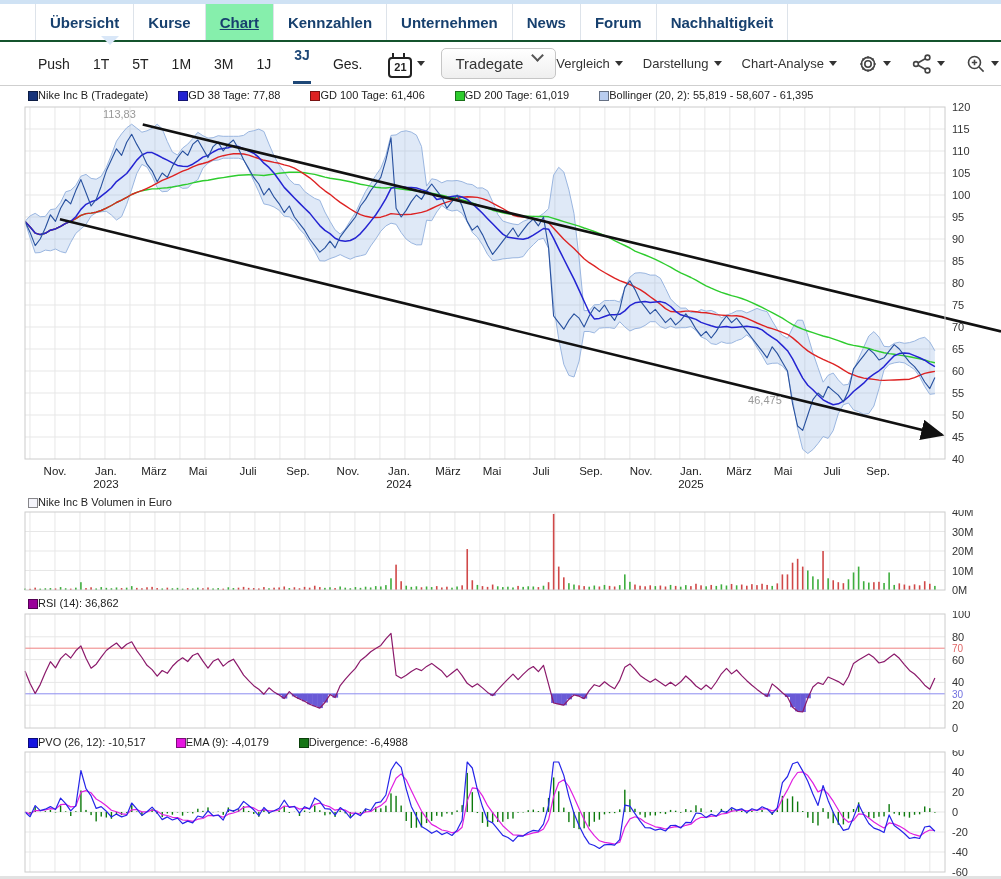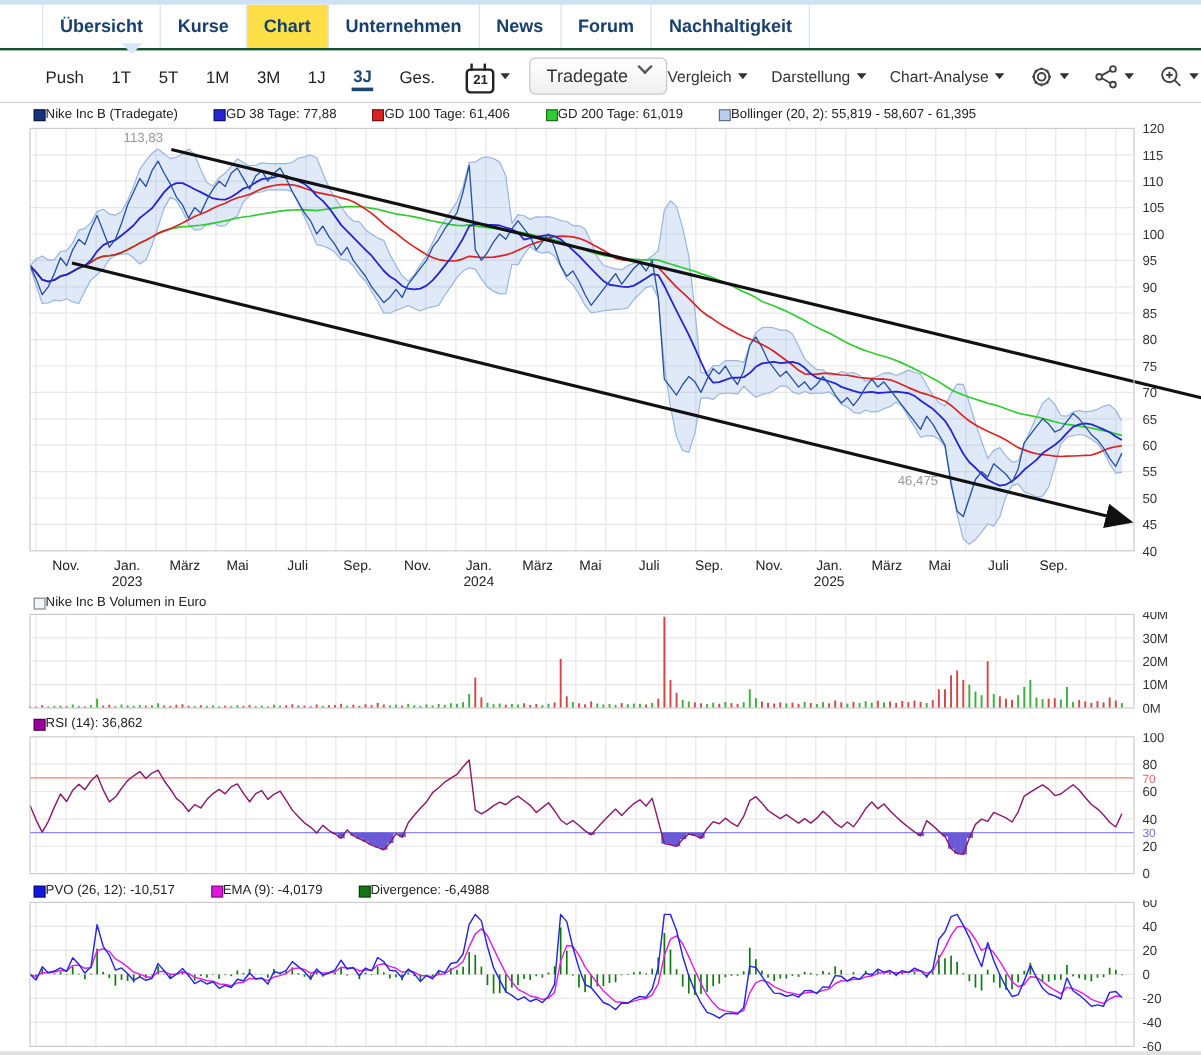--- a/index.html
+++ b/index.html
@@ -1,27 +1,27 @@
 <!DOCTYPE html>
 <html><head>
 <meta charset="utf-8">
 <style>
   html,body{margin:0;padding:0;background:#fff;}
   body{width:1001px;font-family:"Liberation Sans","DejaVu Sans",sans-serif;color:#222;}
   .topstrip{height:4px;background:#cfe2f4;}
   .nav{display:flex;align-items:stretch;height:36px;border-bottom:2px solid #14532d;padding-left:35px;position:relative;background:#fff;}
   .tab{display:flex;align-items:center;padding:0 14px;font-size:15px;font-weight:bold;color:#17406e;border-right:1px solid #dde3ea;cursor:pointer;white-space:nowrap;}
   .tab:first-child{border-left:1px solid #dde3ea;}
-  .tab.active{background:#fde047;}
+  .tab.active{background:#86efac;text-decoration:underline;}
   .tab-pointer{position:absolute;left:101px;top:36px;width:0;height:0;border-left:9px solid transparent;border-right:9px solid transparent;border-top:9px solid #d9e7f8;z-index:5;}
   .toolbar{display:flex;align-items:center;height:43px;border-bottom:1px solid #cfcfcf;padding:0 12px 0 38px;font-size:14px;color:#222;background:#fff;}
   .push{margin-right:22px;cursor:pointer;}
   .ranges{display:flex;gap:21px;align-items:center;}
   .range{cursor:pointer;padding:4px 1px;}
-  .range.active{color:#1d4777;font-weight:bold;border-bottom:3px solid #1d4777;padding-bottom:2px;}
+  .range.active{color:#1d4777;font-weight:bold;border-bottom:3px solid #1d4777;padding-bottom:18px;}
   .calwrap{display:flex;align-items:center;gap:6px;margin-left:24px;cursor:pointer;}
   .calicon{position:relative;width:24px;height:22px;}
   .calicon .calbox{position:absolute;left:1px;top:4px;width:20px;height:17px;border:2px solid #222;border-radius:4px;font-size:11px;font-weight:bold;display:flex;align-items:center;justify-content:center;}
   .calicon .tick{position:absolute;top:0;width:2px;height:6px;background:#222;}
   .caret{width:0;height:0;border-left:4px solid transparent;border-right:4px solid transparent;border-top:5px solid #333;display:inline-block;}
   .tg-btn{display:flex;align-items:flex-start;gap:10px;border:1px solid #c6c6c6;border-radius:5px;padding:6px 13px;background:linear-gradient(#ffffff,#efefef);font-size:15px;color:#333;margin-left:16px;cursor:pointer;}
   .chev{width:7px;height:7px;border-right:2px solid #555;border-bottom:2px solid #555;transform:rotate(45deg);margin-top:-4px;}
   .tb-right{margin-left:auto;display:flex;gap:20px;}
   .menu-item{display:flex;align-items:center;gap:5px;font-size:13px;color:#333;cursor:pointer;white-space:nowrap;}
   .icon-btn{display:flex;align-items:center;gap:4px;cursor:pointer;color:#444;}
@@ -35,20 +35,21 @@
 </head>
 <body>
 
 <div class="topstrip"></div>
 
 <div class="nav">
 
 <div class="tab">Übersicht</div>
     <div class="tab">Kurse</div>
     <div class="tab active">Chart</div>
+    <div class="tab">Kennzahlen</div>
     <div class="tab">Unternehmen</div>
     <div class="tab">News</div>
     <div class="tab">Forum</div>
     <div class="tab">Nachhaltigkeit</div>
   </div>
 <div class="tab-pointer"></div>
 
 <div class="toolbar">
   <span class="push">Push</span>
   <span class="ranges">

